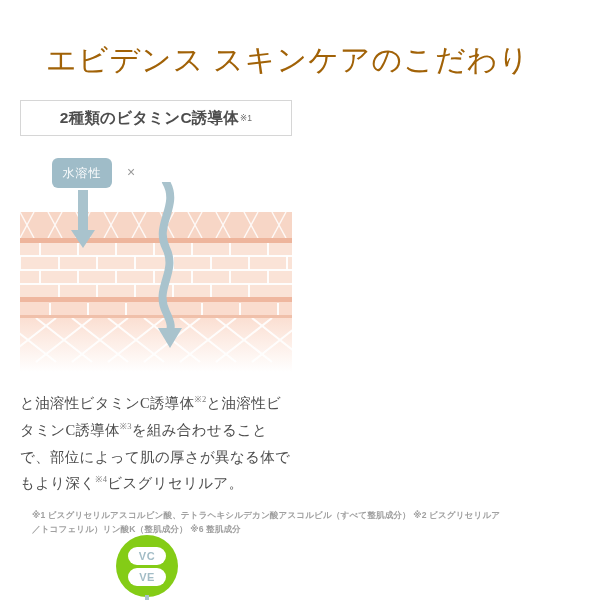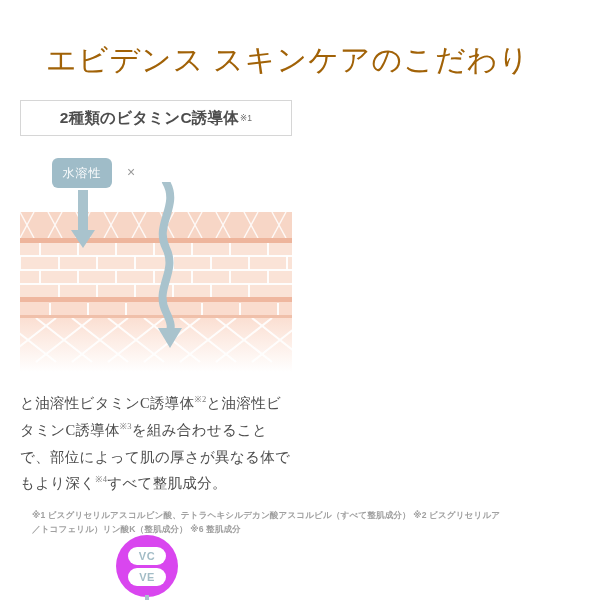--- a/index.html
+++ b/index.html
@@ -148,21 +148,21 @@
   }
 
   
   .vit-circle {
     position: absolute;
     left: 96px;
     top: 6px;
     width: 62px;
     height: 62px;
     border-radius: 50%;
-    background: #d946ef;
+    background: #84cc16;
     display: flex;
     flex-direction: column;
     align-items: center;
     justify-content: center;
     gap: 3px;
   }
   .vit-pill {
     width: 38px;
     height: 18px;
     border-radius: 9px;
@@ -379,21 +379,21 @@
         <polygon points="1,40 25,40 13,58" fill="#a9c3cd"></polygon>
       </svg>
 
       <svg class="wavy-line" viewBox="0 0 44 170">
         <path d="M20,0 C34,24 8,42 20,66 C32,90 8,106 20,130 C26,142 25,146 24,150" stroke="#a9c3cd" stroke-width="8" fill="none" stroke-linecap="round"></path>
         <polygon points="12,146 36,146 24,166" fill="#a9c3cd"></polygon>
       </svg>
     </div>
 
     <div class="body-text">
-      <span>と油溶性ビタミンC誘導体</span><span class="sup">※2</span><span>と油溶性ビタミンC誘導体</span><span class="sup">※3</span><span>を組み合わせることで、部位によって肌の厚さが異なる体でもより深く</span><span class="sup">※4</span><span>すべて整肌成分。</span>
+      <span>と油溶性ビタミンC誘導体</span><span class="sup">※2</span><span>と油溶性ビタミンC誘導体</span><span class="sup">※3</span><span>を組み合わせることで、部位によって肌の厚さが異なる体でもより深く</span><span class="sup">※4</span><span>ビスグリセリルア。</span>
     </div>
   </div>
 
   <div class="col">
 
 
     <div class="diagram">
 
       <div class="vit-circle">
         <div class="vit-pill">VC</div>

